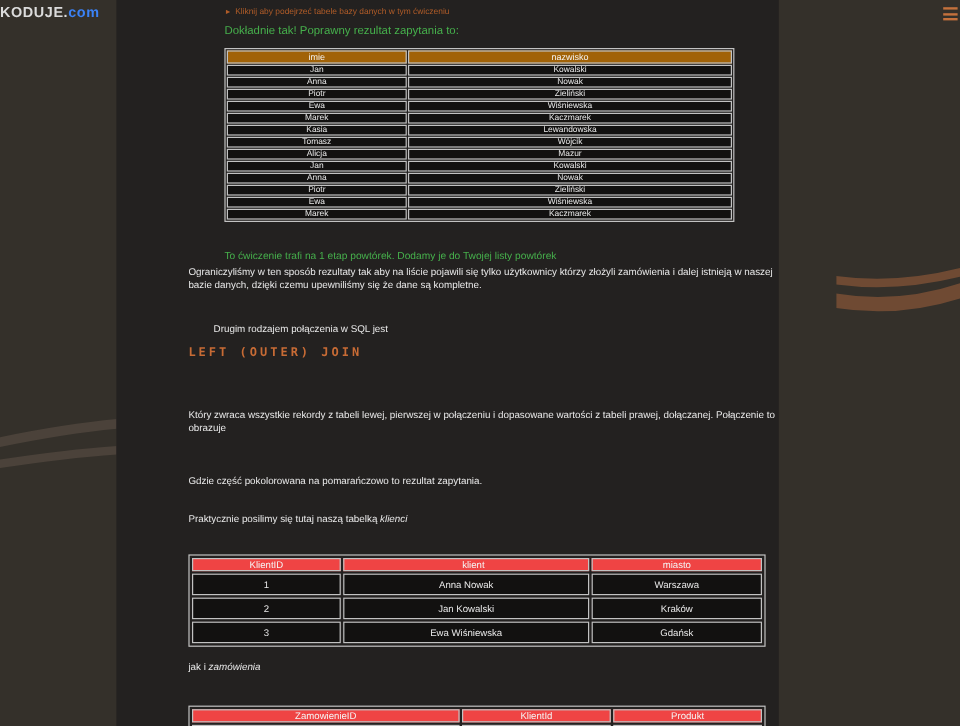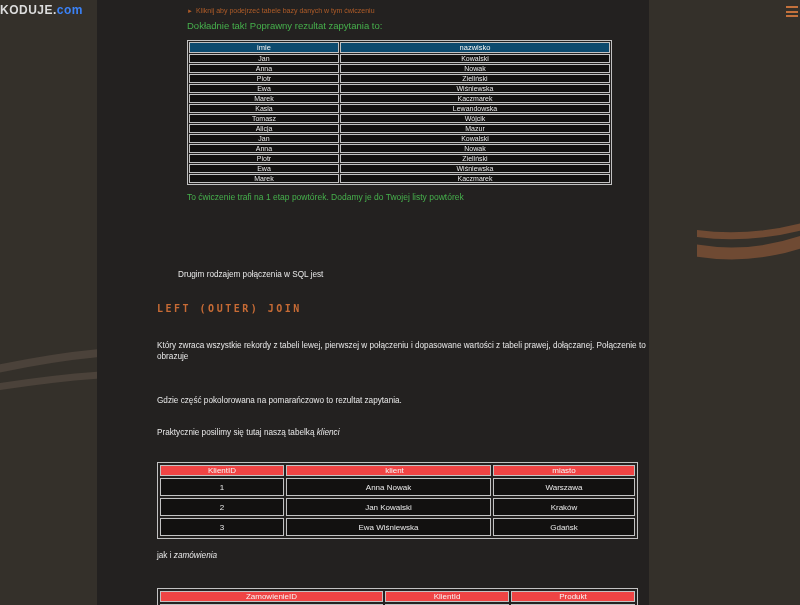--- a/index.html
+++ b/index.html
@@ -35,39 +35,39 @@
                   color:#b05c28; cursor:pointer; }
   .preview-link .arrow { font-size:6px; margin-right:3px; }
 
   .close-btn { position:absolute; left:574px; top:6px; width:16px; height:16px; cursor:pointer; }
   .close-btn i { position:absolute; left:-1px; top:6px; width:18px; height:3px;
                  background:#ec8743; border-radius:1px; }
   .close-btn i:first-child { transform:rotate(45deg); }
   .close-btn i:last-child  { transform:rotate(-45deg); }
 
   .green-heading { position:absolute; left:90px; top:20px; font-size:9.5px; color:#46b04c; }
-  .green-note    { position:absolute; left:90px; top:192px; font-size:8.5px; color:#46b04c; }
+  .green-note    { position:absolute; left:90px; top:208px; font-size:8.5px; color:#46b04c; }
 
   .para { position:absolute; left:60px; width:490px; font-size:8.2px; line-height:11px; color:#e8e8e8; }
   .p1 { top:221px; }
   .p2 { top:269px;padding-left:21px; }
   .p3 { top:340px; }
   .p4 { top:395px; }
   .p5 { top:427px; }
   .p6 { top:550px; }
   .ital { font-style:italic; }
 
-  .join-heading { position:absolute; left:60px; top:303px;
+  .join-heading { position:absolute; left:60px; top:289px;
                   font-family:"DejaVu Sans Mono", monospace; font-weight:bold;
                   font-size:10px; letter-spacing:2.5px; color:#c76b35; }
 
   
   table { border-collapse:separate; border-spacing:1px; table-layout:fixed;
           border:1px solid #c2c2c2; position:absolute; }
-  th { background:#0c4a6e; color:#f5f5f5; font-weight:normal; border:1px solid #c2c2c2;
+  th { background:#a16207; color:#f5f5f5; font-weight:normal; border:1px solid #c2c2c2;
        text-align:center; overflow:hidden; white-space:nowrap; }
   td { background:#121110; color:#e9e9e9; border:1px solid #c2c2c2;
        text-align:center; overflow:hidden; white-space:nowrap; }
 
   .t1 { left:90px; top:40px; width:423px; }
   .t1 th { height:11px; font-size:7.5px; }
   .t1 td { height:7px;  font-size:7px; line-height:7px; }
   .t1 th:nth-child(1){ width:150px; } .t1 th:nth-child(2){ width:270px; }
 
   .t2, .t3 { left:60px; width:480px; border-spacing:2px; }
@@ -171,20 +171,21 @@
           </tr>
           <tr>
             <td>Marek</td>
             <td>Kaczmarek</td>
           </tr>
         </tbody>
       </table>
 
     <div class="green-note">To ćwiczenie trafi na 1 etap powtórek. Dodamy je do Twojej listy powtórek</div>
 
+    <div class="para p1">Ograniczyliśmy w ten sposób rezultaty tak aby na liście pojawili się tylko użytkownicy którzy złożyli zamówienia i dalej istnieją w naszej bazie danych, dzięki czemu upewniliśmy się że dane są kompletne.</div>
 
     <div class="para p2">Drugim rodzajem połączenia w SQL jest</div>
 
     <div class="join-heading">LEFT (OUTER) JOIN</div>
 
     <div class="para p3">Który zwraca wszystkie rekordy z tabeli lewej, pierwszej w połączeniu i dopasowane wartości z tabeli prawej, dołączanej. Połączenie to obrazuje</div>
 
     <div class="para p4">Gdzie część pokolorowana na pomarańczowo to rezultat zapytania.</div>
 
     <div class="para p5"><span>Praktycznie posilimy się tutaj naszą tabelką </span><span class="ital">klienci</span></div>

